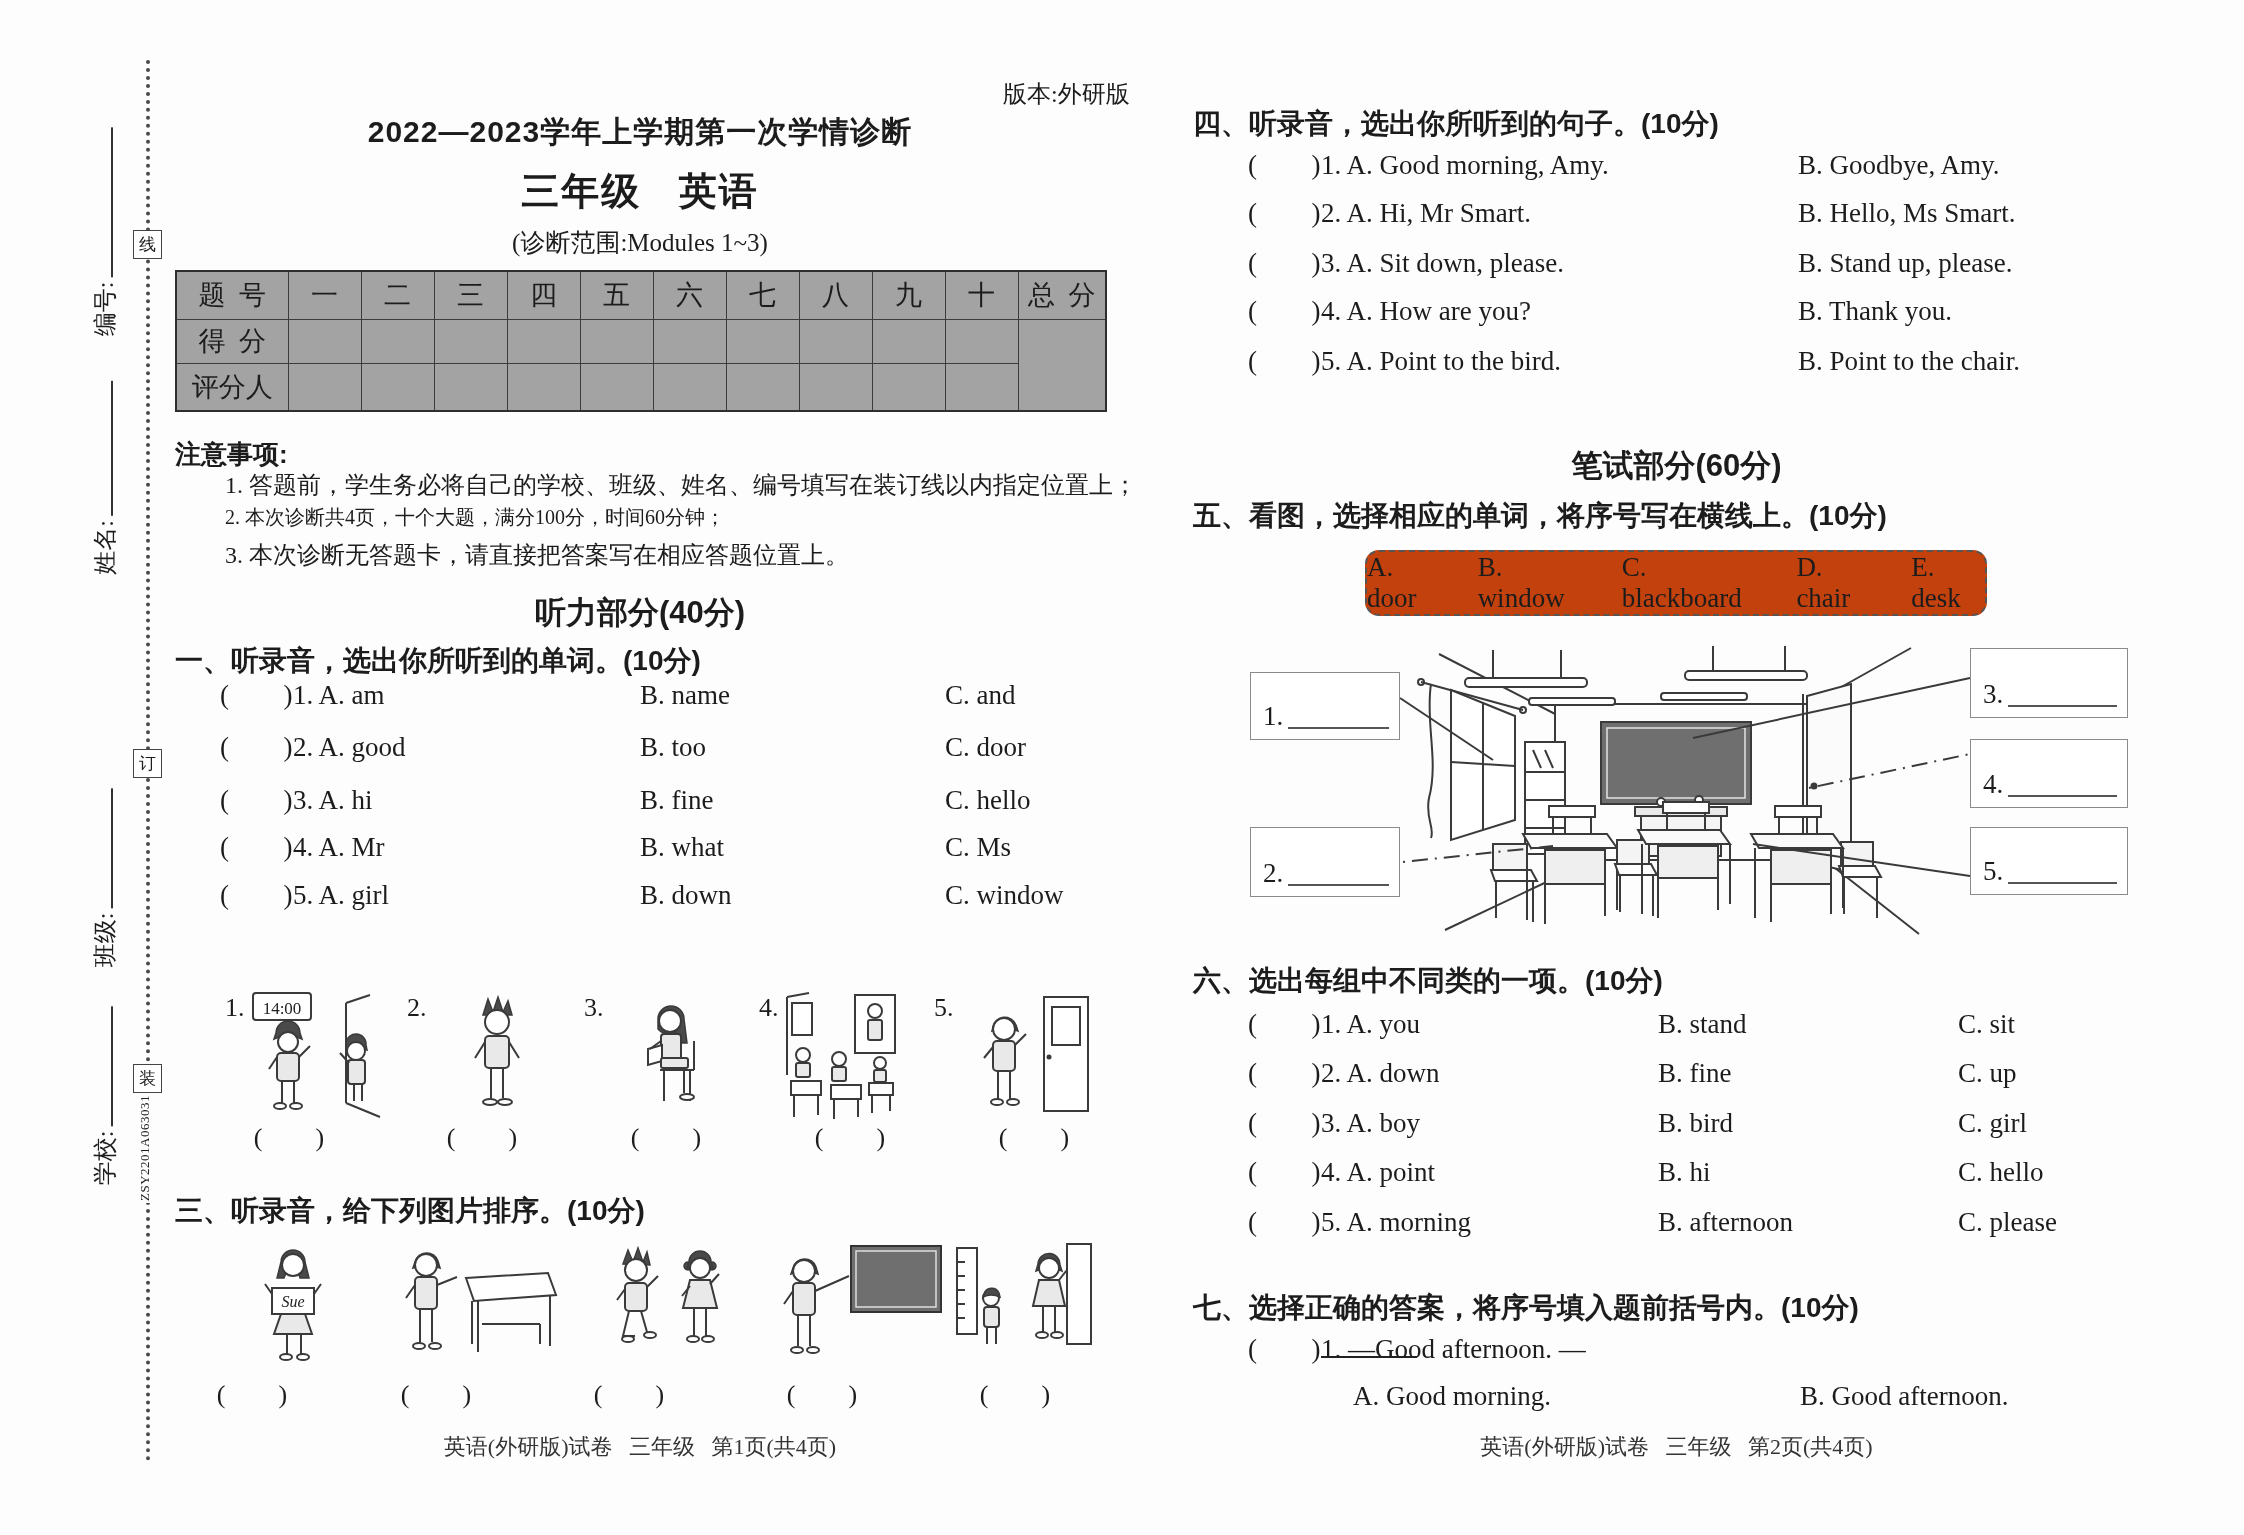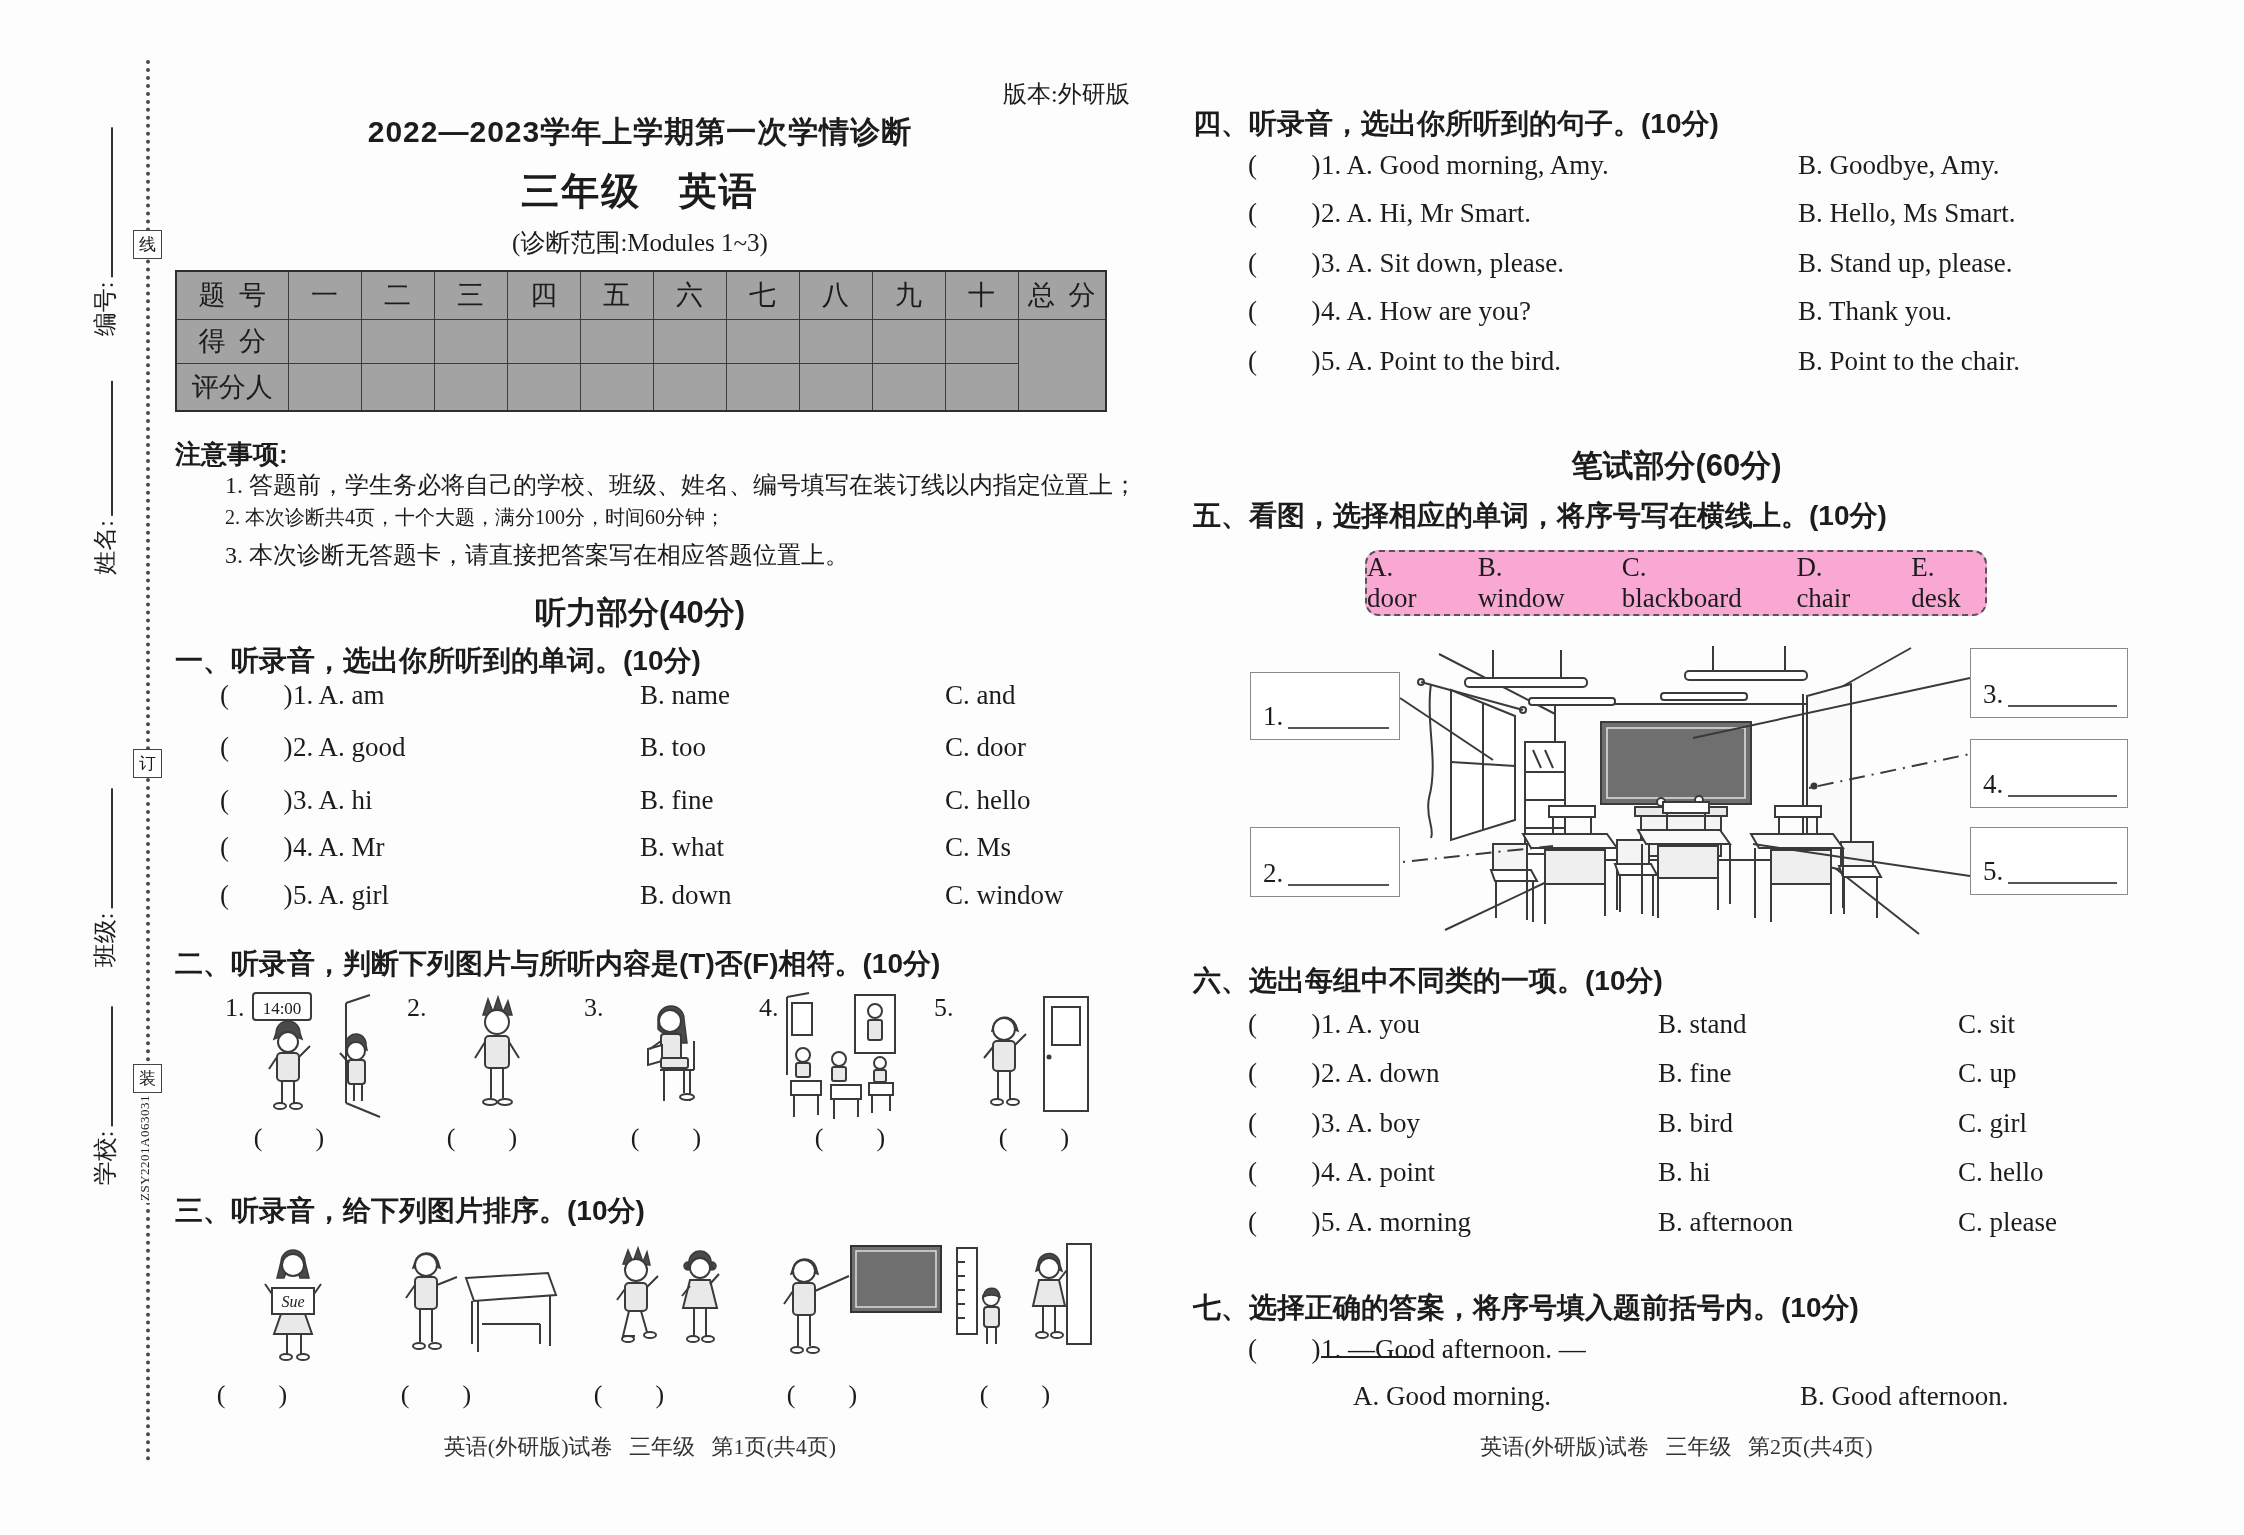--- a/index.html
+++ b/index.html
@@ -29,21 +29,21 @@
   .sechd{font-size:28px;}
   .orow span{position:absolute;font-size:27px;}
   .lab{font-size:26px;}
   .brk{font-size:26px;letter-spacing:2px;}
   .footer{font-size:22px;color:#333;}
   .figbox{position:absolute;border:1.5px solid #8a8a8a;background:#fff;display:flex;align-items:flex-end;
           padding:6px 10px 10px 12px;box-sizing:border-box;}
   .figbox .bn{font-size:27px;line-height:26px;}
   .figbox .bl{display:inline-block;border-bottom:2px solid #555;height:22px;flex:1;margin-left:5px;}
   .bank{position:absolute;border:2px dashed #555;border-radius:14px;display:flex;justify-content:center;
-        align-items:center;gap:34px;font-size:27px;box-sizing:border-box;background:#f9a8d4;}
+        align-items:center;gap:34px;font-size:27px;box-sizing:border-box;background:#c2410c;}
   .uline{display:inline-block;border-bottom:2px solid #222;height:22px;width:96px;vertical-align:baseline;}
   svg .ln{fill:none;stroke:#3a3a3a;stroke-width:2;}
   svg .fl{fill:#fff;stroke:#3a3a3a;stroke-width:2;}
   svg .gf{fill:#e9e9e9;stroke:#3a3a3a;stroke-width:2;}
   svg .hair{fill:#4a4a4a;stroke:#3a3a3a;stroke-width:1.5;}
   svg text{font-family:"Liberation Serif",serif;fill:#222;}
 </style>
 </head>
 <body>
 
@@ -160,21 +160,20 @@
       <span style="left:465px">B. what</span>
       <span style="left:770px">C. Ms</span>
     </div>
     <div class="abs orow" style="top:880px;width:930px;height:34px">
       <span style="left:45px" class="brk">(&nbsp;&nbsp;&nbsp;&nbsp;&nbsp;&nbsp;)</span>
       <span style="left:118px">5. A. girl</span>
       <span style="left:465px">B. down</span>
       <span style="left:770px">C. window</span>
     </div>
 
-    <div class="abs hd sechd" style="left:0;top:945px">二、听录音，判断下列图片与所听内容是(T)否(F)相符。(10分)</div>
     <div class="abs" style="left:0;top:985px;width:930px;height:180px">
       <span class="abs lab" style="left:50px;top:8px">1.</span>
       <span class="abs lab" style="left:232px;top:8px">2.</span>
       <span class="abs lab" style="left:409px;top:8px">3.</span>
       <span class="abs lab" style="left:584px;top:8px">4.</span>
       <span class="abs lab" style="left:759px;top:8px">5.</span>
 
       <svg class="abs" style="left:75px;top:6px" width="172" height="132" viewBox="0 0 172 132">
         <rect class="fl" x="3" y="2" width="58" height="27" rx="3"></rect>
         <text x="32" y="23" font-size="17" text-anchor="middle" font-family="DejaVu Sans Mono, monospace">14:00</text>

